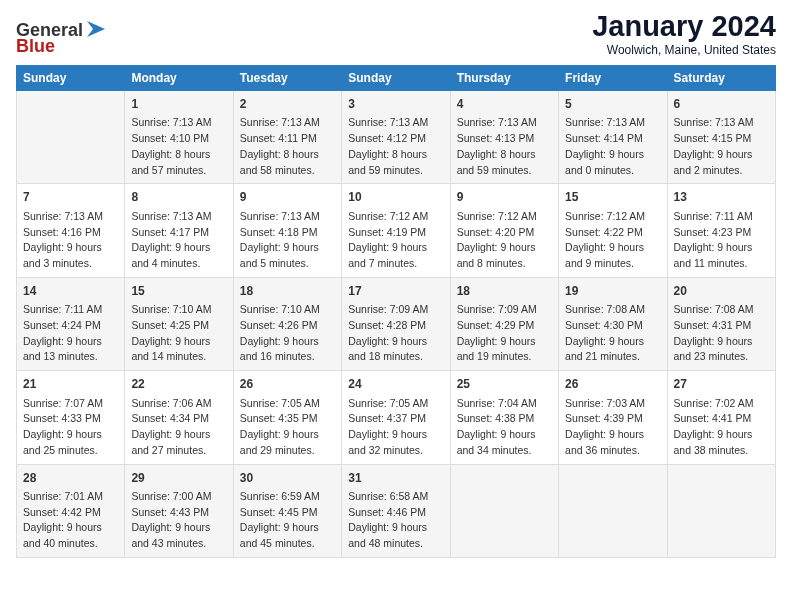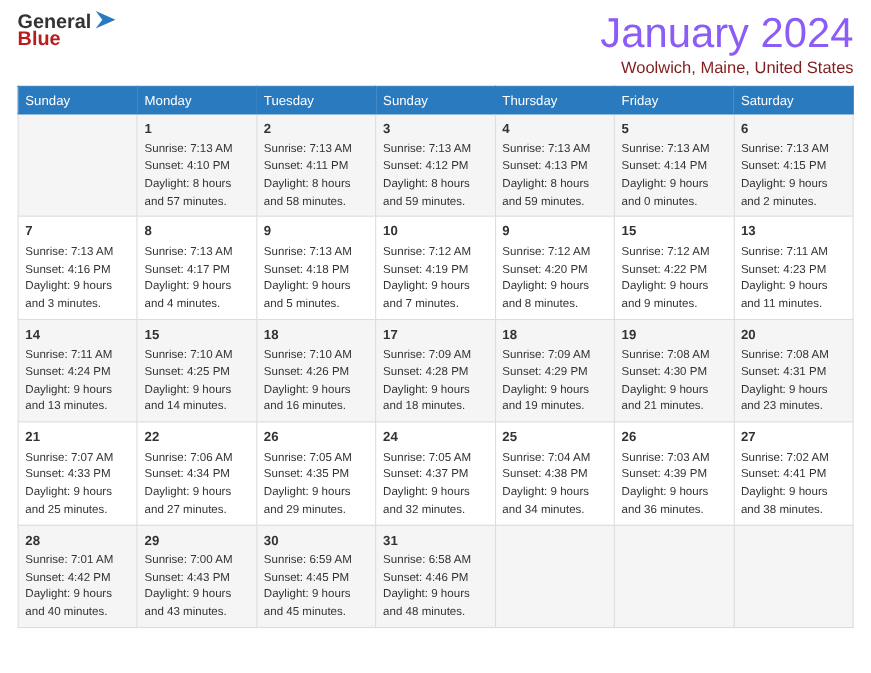--- a/index.html
+++ b/index.html
@@ -10,62 +10,62 @@
       height: 612px;
       overflow: hidden;
     }
     .container {
       width: 792px;
       padding: 10px 16px 10px 16px;
     }
     .header {
       display: flex;
       justify-content: space-between;
-      align-items: flex-start;
+      align-items: flex-end;
       margin-bottom: 8px;
     }
     .logo {
       display: flex;
       align-items: center;
     }
     .logo-text {
       font-size: 18px;
       font-weight: bold;
       color: #333;
       line-height: 1.1;
     }
     .logo-text span {
       color: #1a6eb5;
     }
     .title-block {
       text-align: right;
     }
     .title-block h1 {
-      font-size: 38px;
+      font-size: 29px;
+      font-weight: bold;
+      color: #0f172a;
+    }
+    .title-block h2 {
+      font-size: 12px;
       font-weight: normal;
-      color: #8b5cf6;
-    }
-    .title-block h2 {
-      font-size: 15px;
-      font-weight: normal;
-      color: #7f1d1d;
+      color: #0f172a;
     }
     table {
       width: 100%;
       border-collapse: collapse;
       font-size: 11px;
     }
     thead tr {
       background-color: #2a7abf;
       color: white;
     }
     thead th {
       padding: 5px 6px;
       text-align: left;
-      font-weight: normal;
+      font-weight: bold;
       font-size: 12px;
       border: 1px solid #2a7abf;
     }
     tbody tr {
       vertical-align: top;
     }
     tbody tr:nth-child(odd) {
       background-color: #f5f5f5;
     }
     tbody tr:nth-child(even) {

